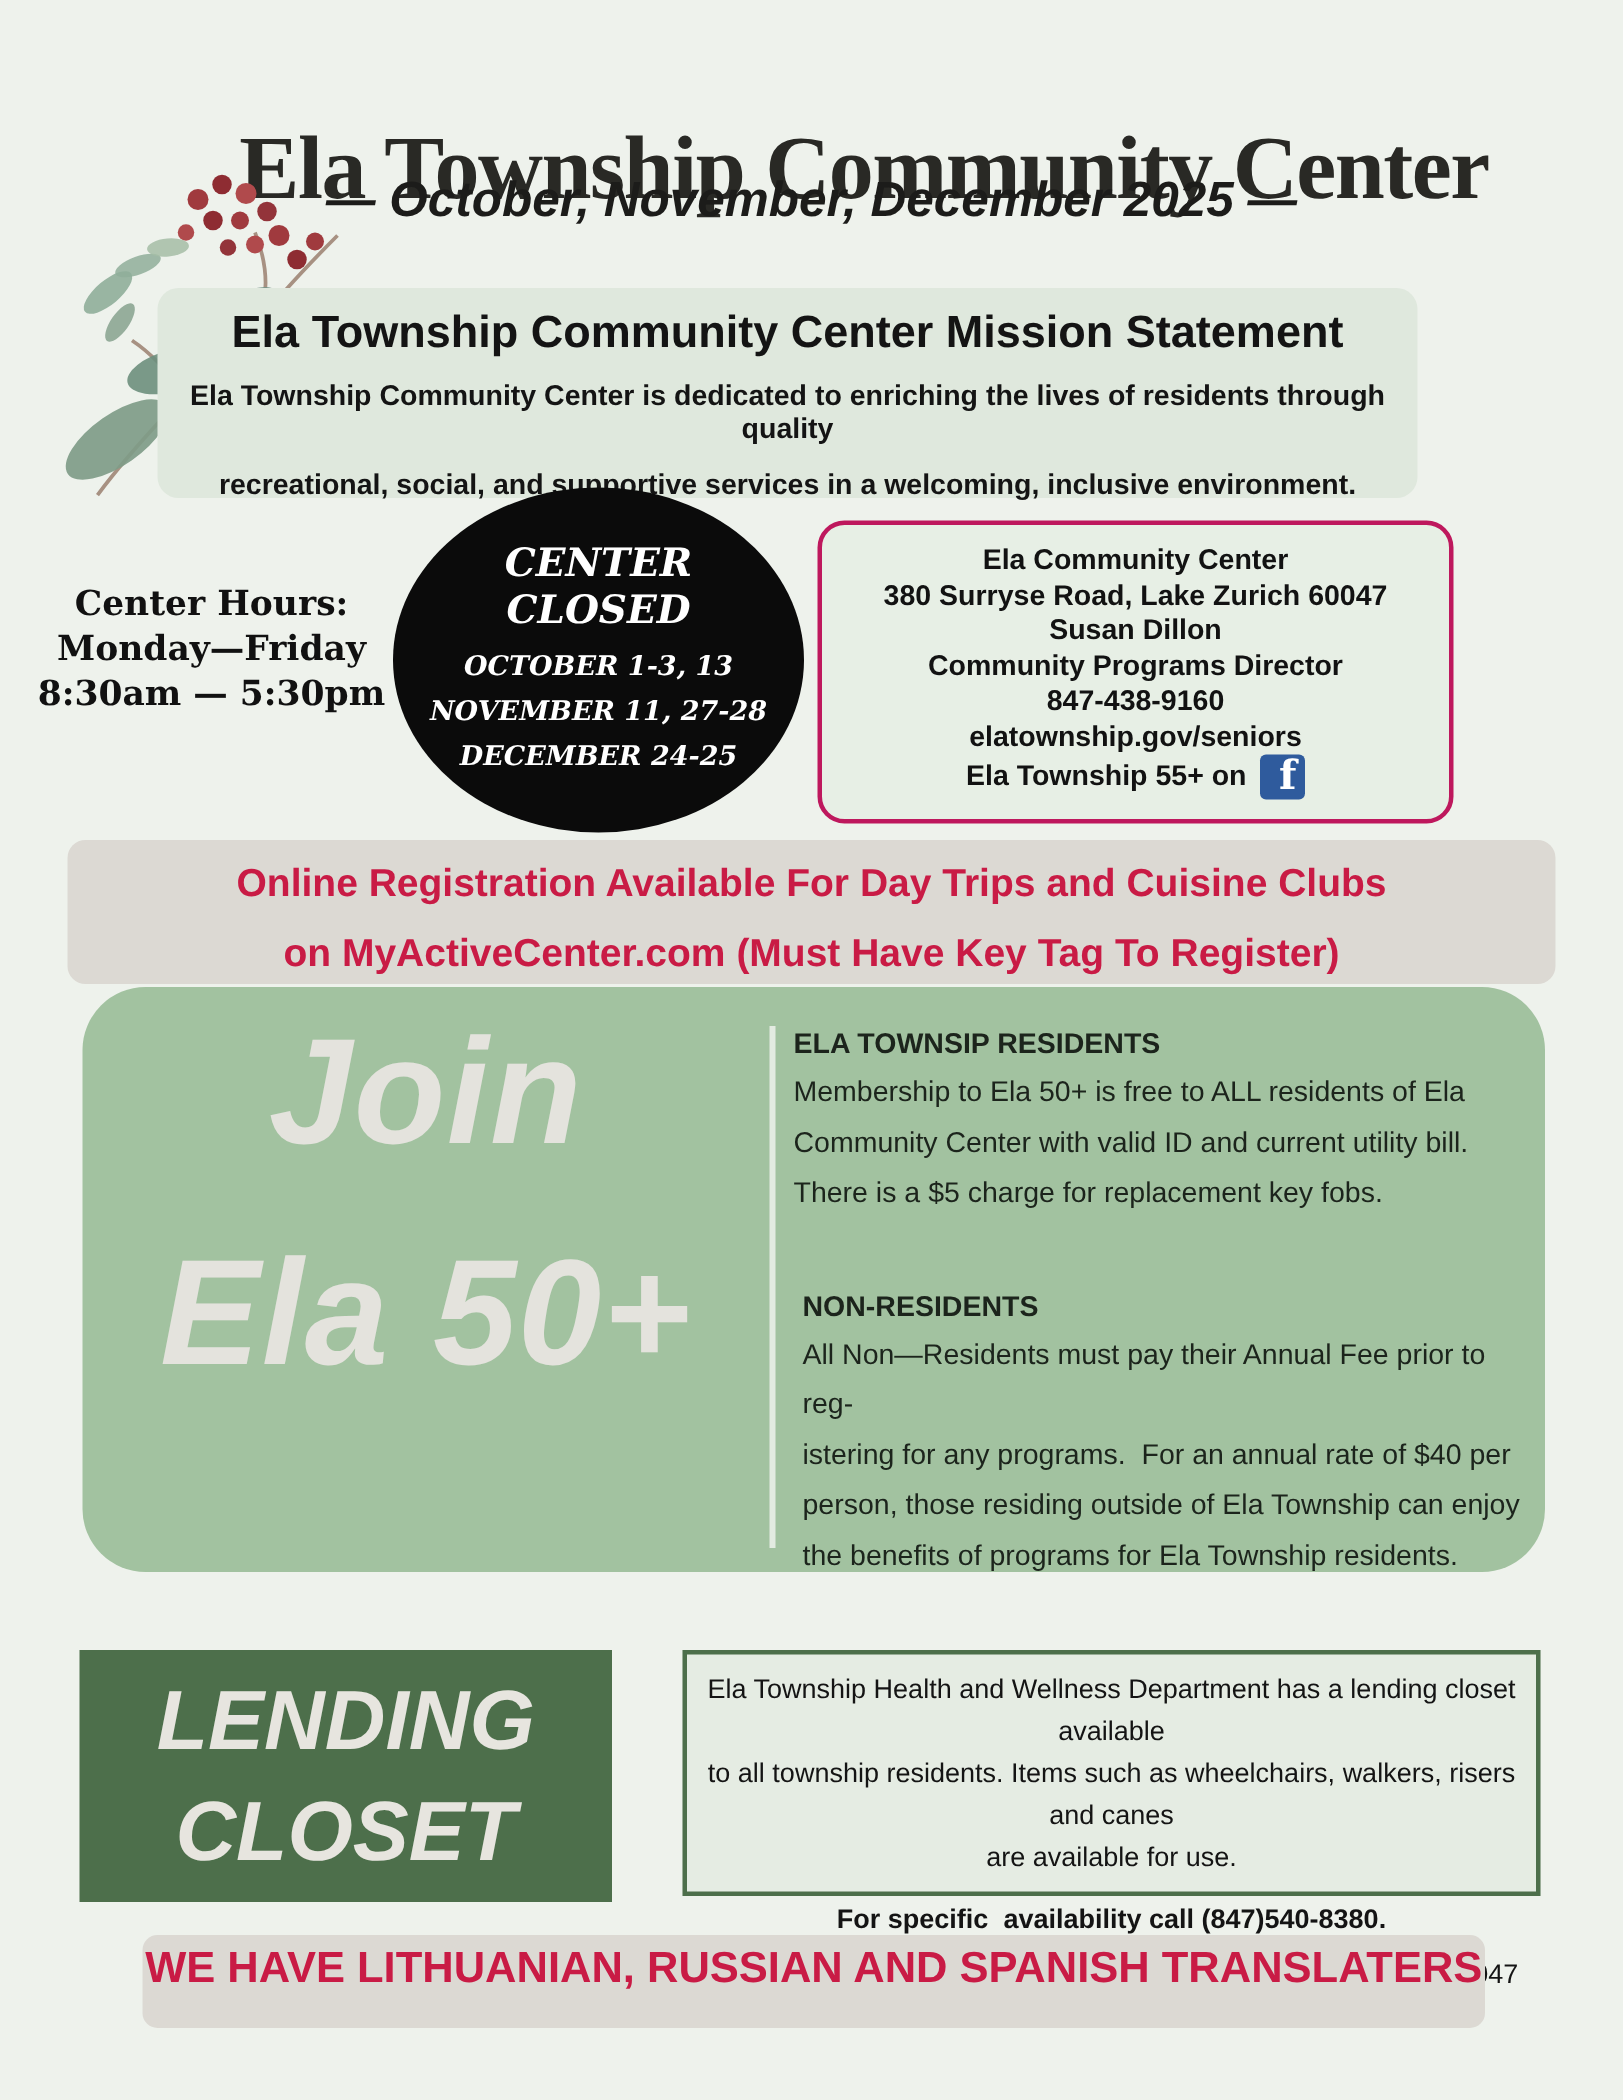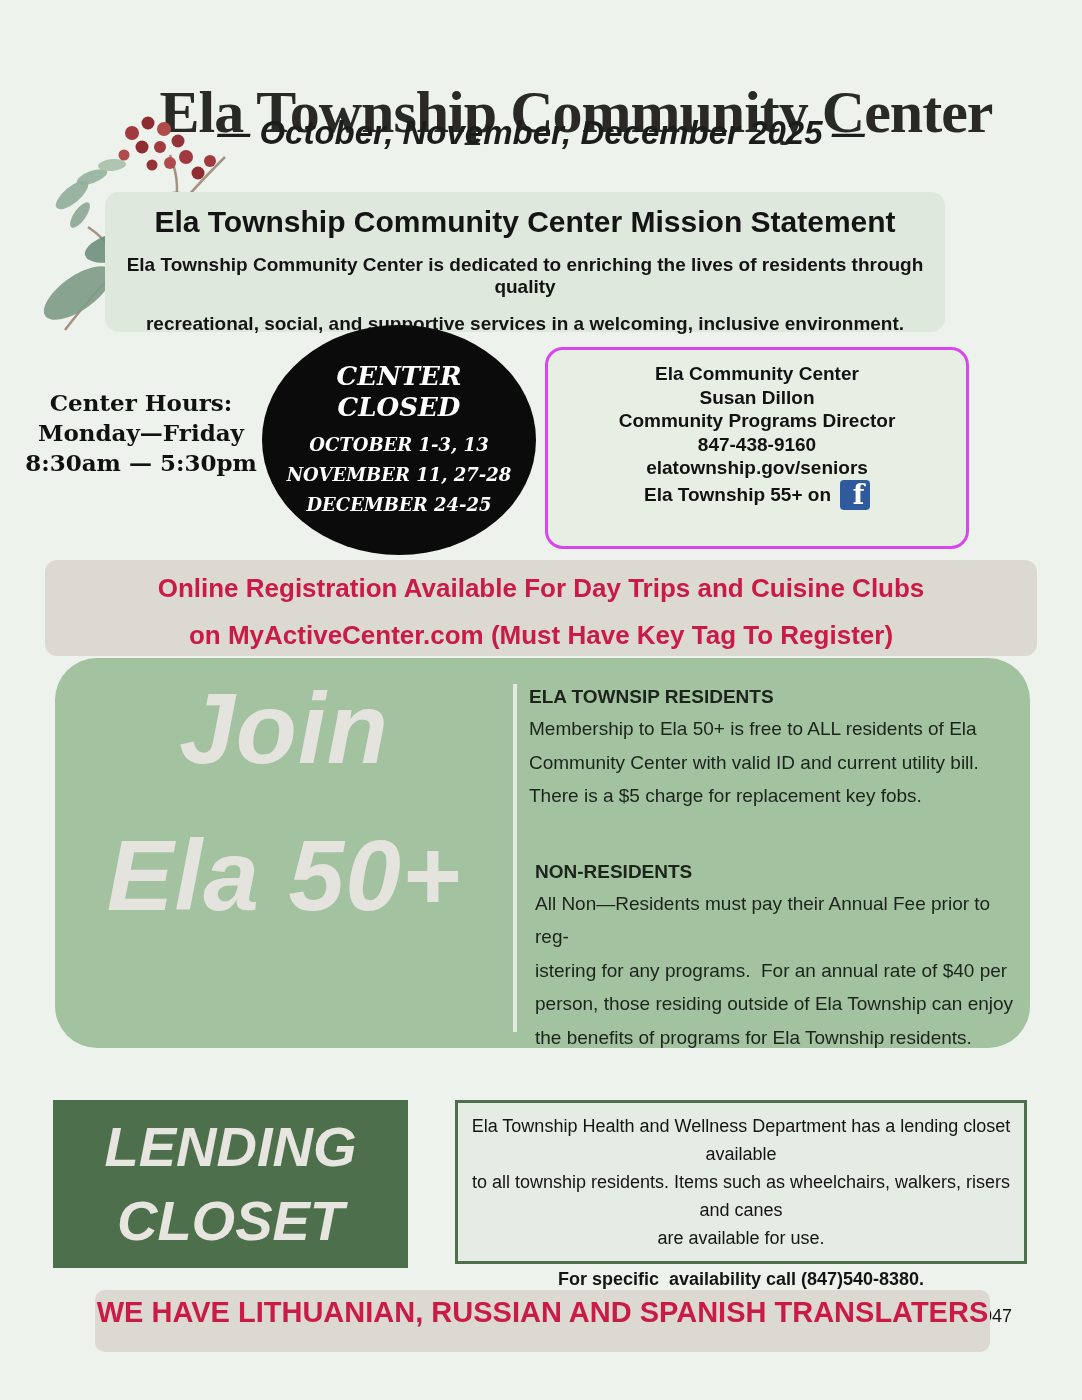--- a/index.html
+++ b/index.html
@@ -30,21 +30,21 @@
   .closed-circle{position:absolute;left:262px;top:325px;width:274px;height:230px;
                  background:#0b0b0b;border-radius:50%;text-align:center;color:#fff;
                  font-family:"DejaVu Serif",serif;font-style:italic;font-weight:bold;}
   .closed-title{font-size:26px;line-height:31px;}
   .closed-title.first{padding-top:36px;}
   .closed-date{font-size:18px;line-height:30px;}
   .closed-date.first{margin-top:7px;}
 
   
   .contact{position:absolute;left:545px;top:347px;width:424px;height:202px;
-           background:#e7efe5;border:3px solid #d946ef;border-radius:18px;
+           background:#e7efe5;border:3px solid #be185d;border-radius:18px;
            text-align:center;font-size:19px;font-weight:bold;color:#121212;box-sizing:border-box;}
   .contact-line{line-height:23.5px;}
   .contact-line.first{margin-top:12px;}
   .fb-line{display:flex;align-items:center;justify-content:center;}
   .fb-icon{display:inline-flex;width:30px;height:30px;background:#2f5b9d;border-radius:4px;
            margin-left:9px;color:#fff;font-family:"DejaVu Serif",serif;font-weight:bold;
            font-size:27px;line-height:30px;justify-content:center;align-items:flex-end;
            padding-left:7px;box-sizing:border-box;overflow:hidden;}
 
   
@@ -141,20 +141,21 @@
   <div class="closed-circle">
     <div class="closed-title first">CENTER</div>
     <div class="closed-title">CLOSED</div>
     <div class="closed-date first">OCTOBER 1-3, 13</div>
     <div class="closed-date">NOVEMBER 11, 27-28</div>
     <div class="closed-date">DECEMBER 24-25</div>
   </div>
 
   <div class="contact">
     <div class="contact-line first">Ela Community Center</div>
+    <div class="contact-line">380 Surryse Road, Lake Zurich 60047</div>
     <div class="contact-line">Susan Dillon</div>
     <div class="contact-line">Community Programs Director</div>
     <div class="contact-line">847-438-9160</div>
     <div class="contact-line">elatownship.gov/seniors</div>
     <div class="contact-line fb-line">
       <span>Ela Township 55+ on</span>
       <span class="fb-icon">f</span>
     </div>
   </div>
 

